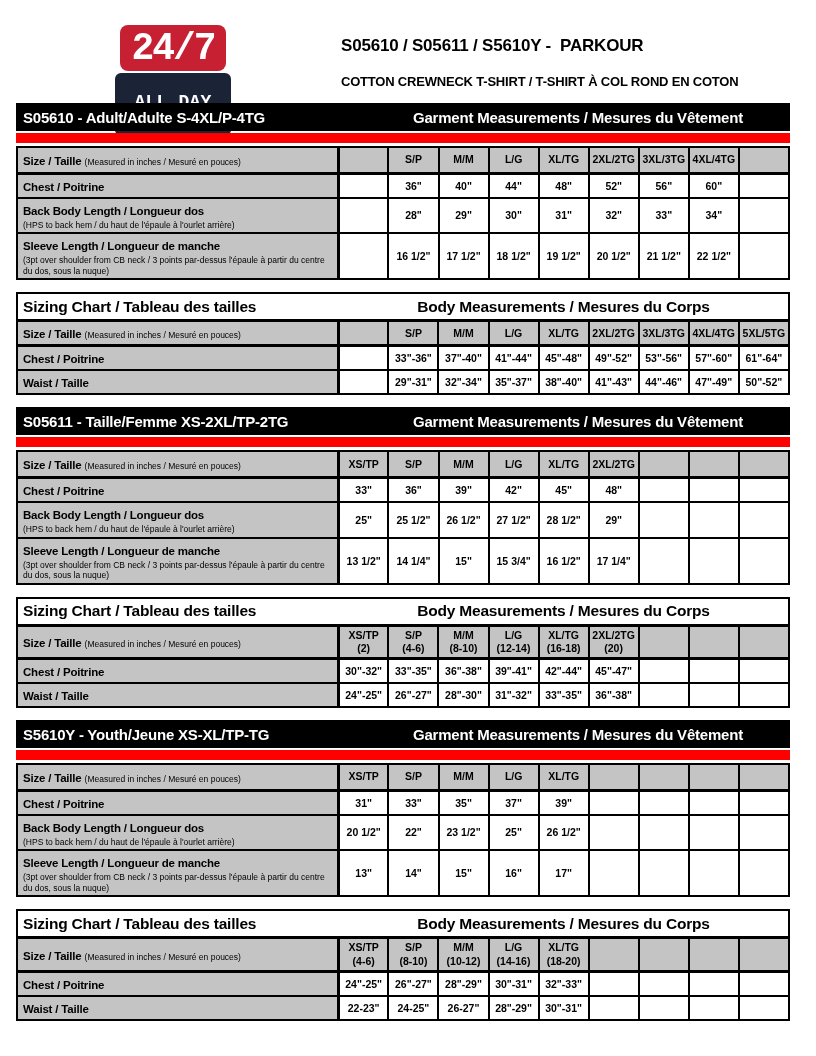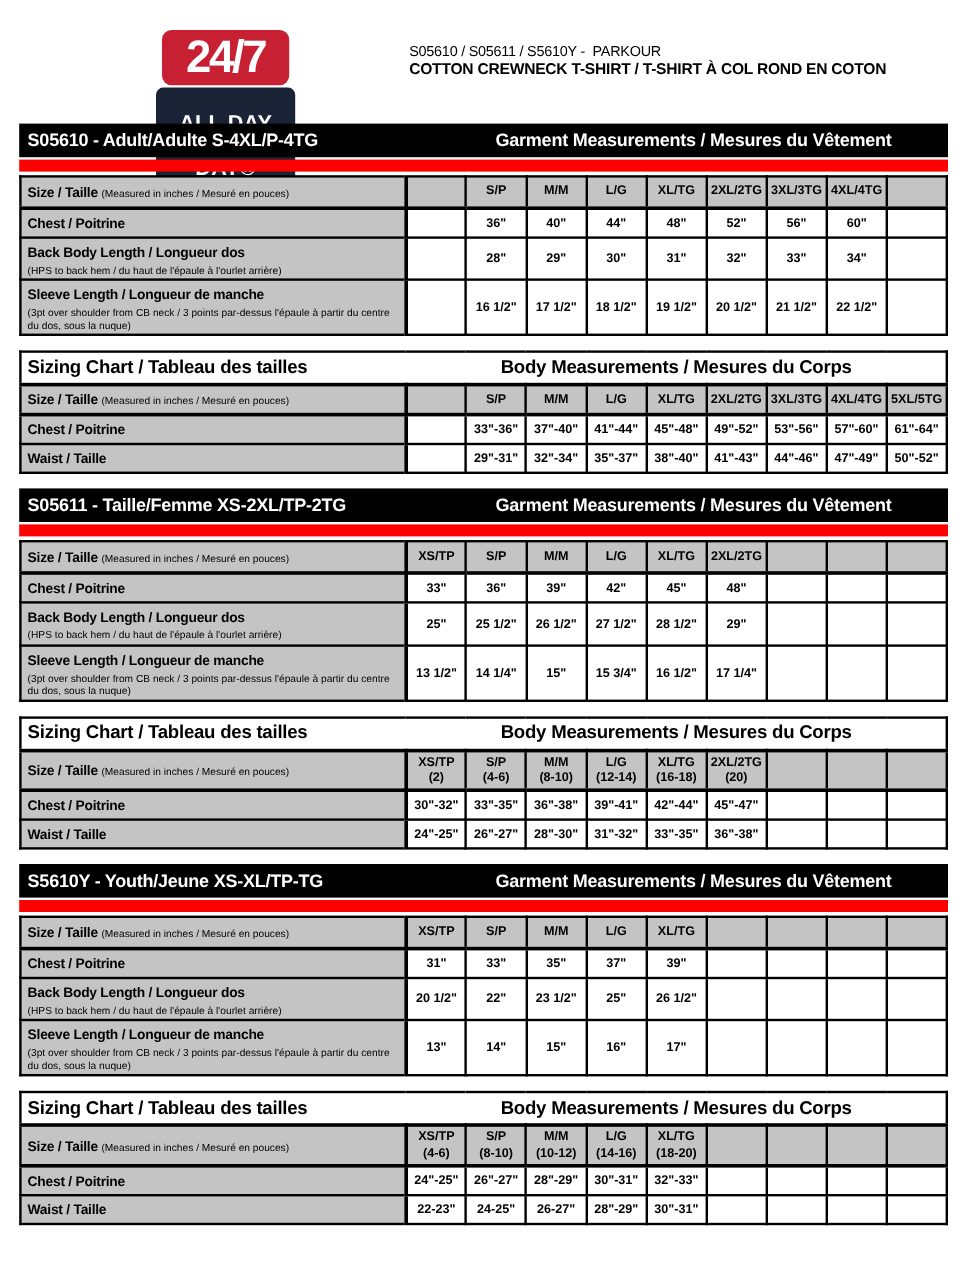--- a/index.html
+++ b/index.html
@@ -2,28 +2,28 @@
 <html><head>
 <meta charset="utf-8">
 <style>
   * { margin:0; padding:0; box-sizing:border-box; }
   html,body { background:#fff; }
   body { width:816px; height:1056px; font-family:"Liberation Sans", sans-serif; color:#000; position:relative; }
   .page { position:relative; width:816px; height:1056px; background:#fff; overflow:hidden; }
 
   
   .header { position:absolute; top:22px; left:16px; width:774px; height:80px; }
-  .logo { position:absolute; left:114px; top:3px; width:116px; }
+  .logo { position:absolute; left:99px; top:3px; width:116px;font-family:Liberation Mono, monospace; }
   .logo-red { background:#C62032; color:#fff; border-radius:8px; height:46px; width:106px; margin-left:5px;
               display:flex; align-items:center; justify-content:center; font-size:38px; font-weight:bold; letter-spacing:-2px; }
   .logo-navy { background:#1B2337; color:#fff; border-radius:6px; width:116px; margin-top:2px; text-align:center; padding:20px 0 5px; }
   .logo-navy .l2 { font-size:18px; font-weight:bold; line-height:1.0; letter-spacing:0.2px; }
   .logo-navy .l3 { font-size:18px; font-weight:bold; line-height:1.1; letter-spacing:0.2px; }
   .titles { position:absolute; left:325px; top:14px; width:449px; text-align:left; }
-  .doc-title { font-size:12px; font-weight:normal; letter-spacing:-0.2px; white-space:pre; }
+  .doc-title { font-size:17px; font-weight:bold; letter-spacing:-0.2px; margin-bottom:18px; white-space:pre; }
   .doc-subtitle { font-size:13px; font-weight:bold; letter-spacing:-0.2px; }
 
   
   .tables { position:absolute; top:103px; left:16px; width:774px; }
   .tblock { margin-bottom:12px; }
 
   .band { display:flex; background:#000; color:#fff; height:28px; align-items:center; margin-bottom:2px;gap:20px; }
   .band-left { width:330px; padding-left:7px; font-size:15px; font-weight:bold; letter-spacing:-0.2px; white-space:nowrap; }
   .band-right { flex:1; text-align:center; font-size:15px; font-weight:bold; letter-spacing:-0.2px; }
   .redbar { height:10px; background:#FF0000; margin-bottom:3px; }

